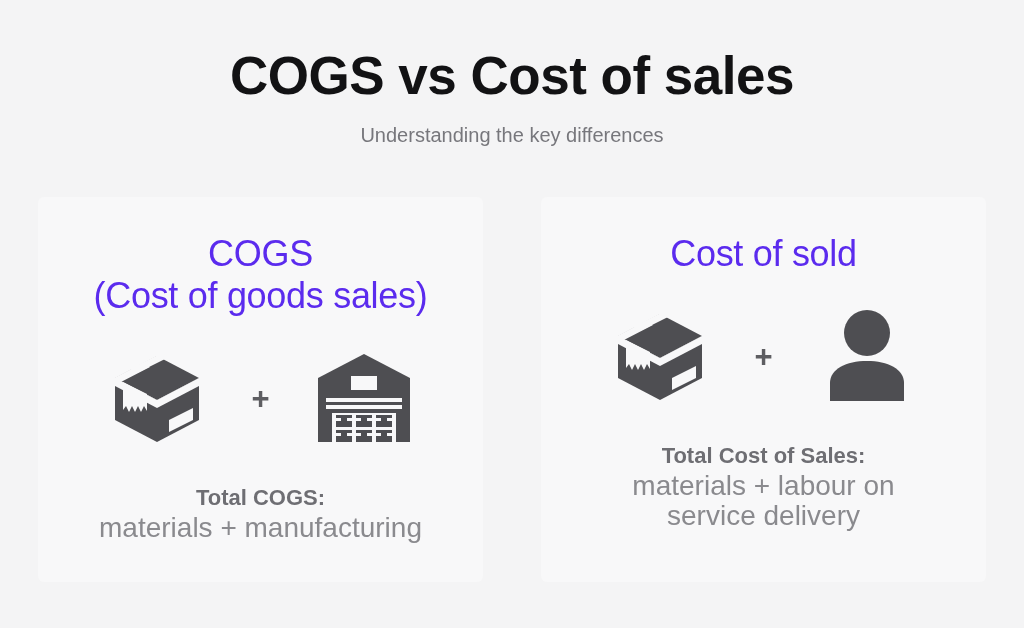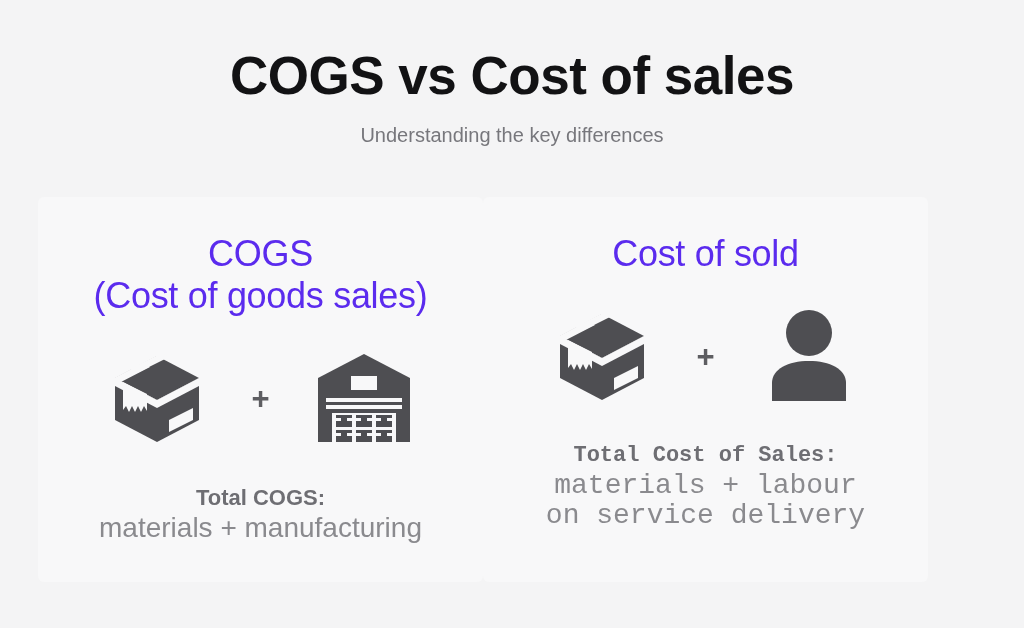--- a/index.html
+++ b/index.html
@@ -47,20 +47,21 @@
   }
 
   
   .cards {
     position: absolute;
     left: 38px;
     top: 197px;
     width: 948px;
     height: 385px;
     display: flex;
+    justify-content: space-between;
   }
   .card {
     width: 445px;
     height: 385px;
     background: #f8f8f9;
     border-radius: 6px;
     box-sizing: border-box;
     padding: 36px 18px 0 18px;
     display: flex;
     flex-direction: column;
@@ -116,21 +117,21 @@
     line-height: 30px;
   }
   .caption-text {
     display: block;
     font-size: 28px;
     font-weight: 400;
     color: #8a8a8e;
     line-height: 30px;
   }
 
-  .card-right .caption { max-width: 340px; font-family: Liberation Mono, monospace; }
+  .card-right .caption { max-width: 340px; }
 </style>
 </head>
 <body>
 
 <div class="infographic">
 
   <div class="header">
     <h1 class="title">COGS vs Cost of sales</h1>
     <p class="subtitle">Understanding the key differences</p>
   </div>

